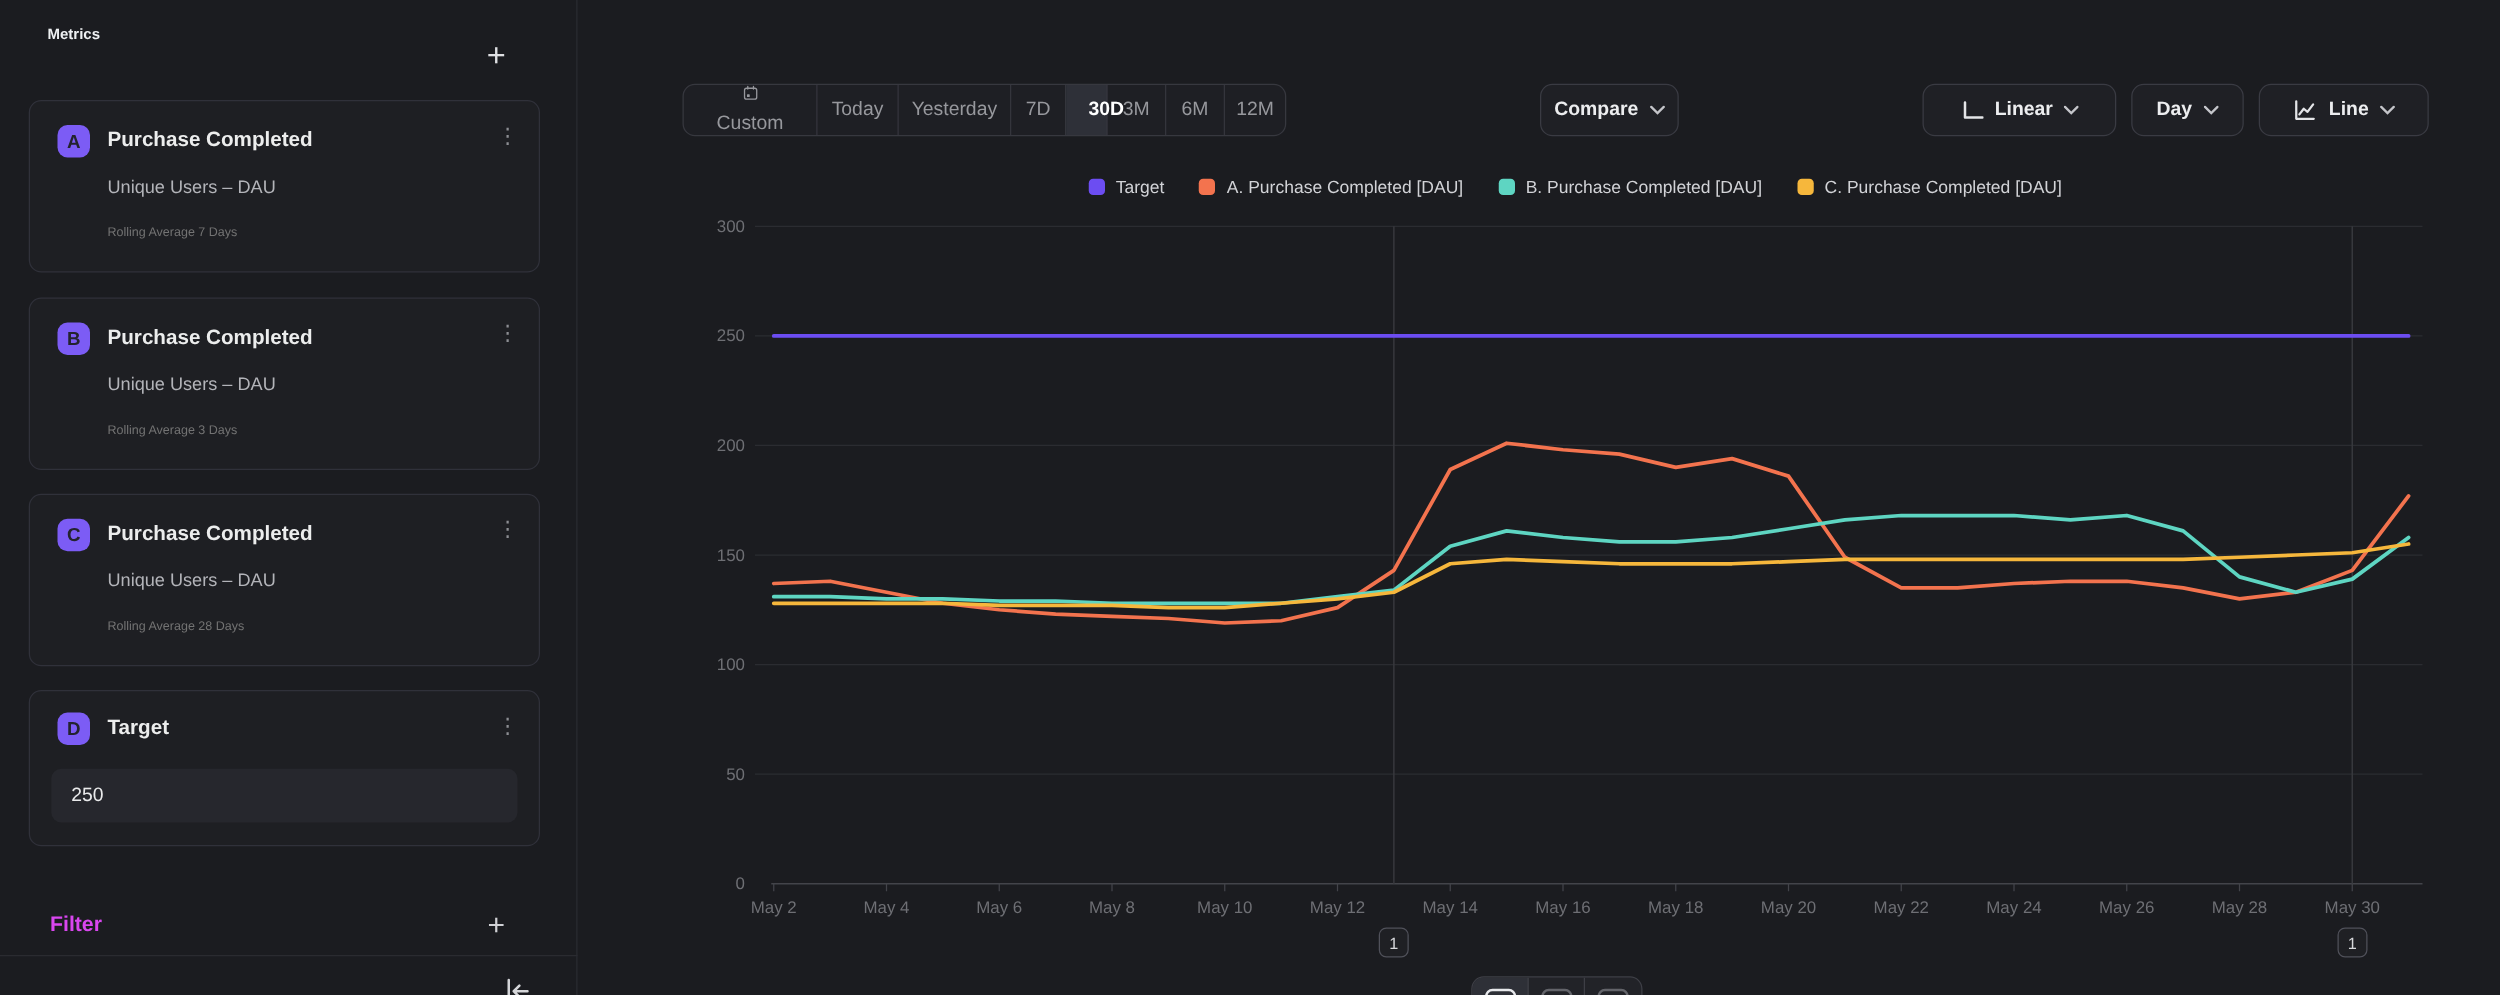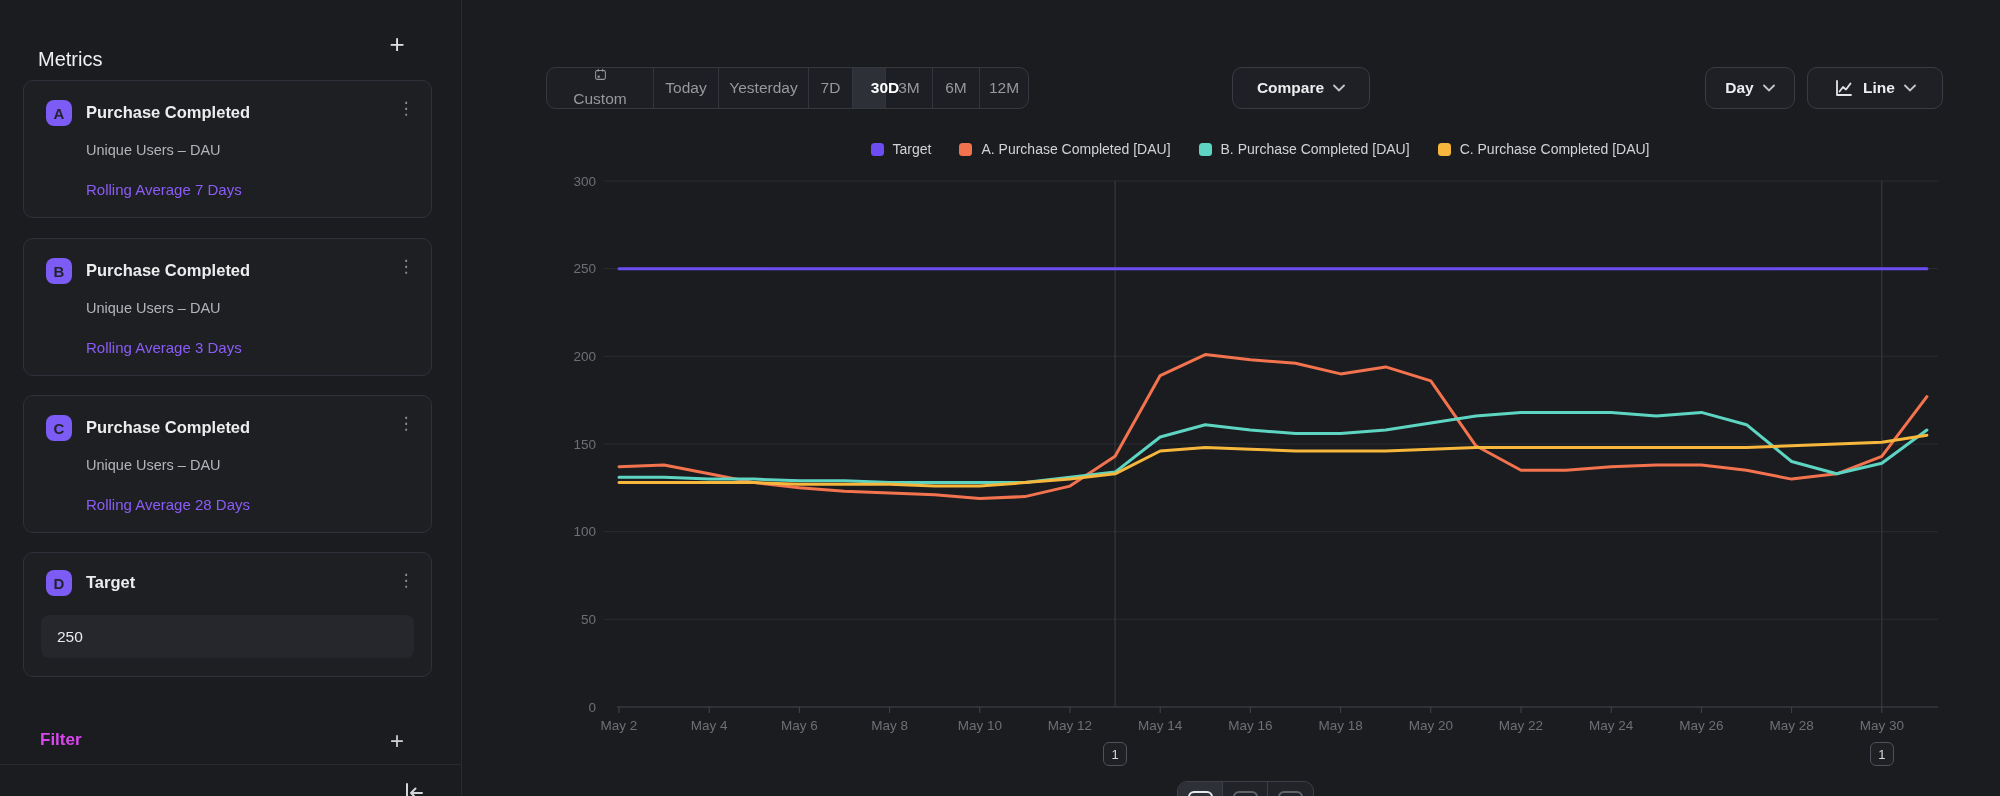--- a/index.html
+++ b/index.html
@@ -4,31 +4,31 @@
 <style>
   * { margin:0; padding:0; box-sizing:border-box; }
   body { background:#111; }
   .app {
     position:relative; width:2000px; height:796px; overflow:hidden;
     background:#1b1c20; font-family:"Liberation Sans","DejaVu Sans",sans-serif;
     color:#ecedef;
   }
   
   .sidebar { position:absolute; left:0; top:0; width:462px; height:796px; border-right:1px solid #2a2b30; }
-  .sidebar-title { position:absolute; left:38px; top:48px; font-size:20px; font-weight:400; color:#eef0f2; }
+  .sidebar-title { position:absolute; left:38px; top:20px; font-size:12px; font-weight:700; color:#eef0f2; }
   .icon-btn { position:absolute; width:28px; height:28px; display:flex; align-items:center; justify-content:center;
               color:#dfe0e3; font-size:26px; font-weight:400; cursor:pointer; line-height:1; }
   .metric-card { position:absolute; left:23px; width:409px; border:1px solid #30313a; border-radius:10px;
                  background:rgba(255,255,255,0.015); }
   .badge { position:absolute; left:22px; top:19px; width:26px; height:26px; border-radius:8px;
            background:#7c5cf5; color:#23232e; font-size:15px; font-weight:700;
            display:flex; align-items:center; justify-content:center; }
   .card-title { position:absolute; left:62px; top:22px; font-size:16.5px; font-weight:700; color:#eceded; }
   .card-line1 { position:absolute; left:62px; top:61px; font-size:14.5px; color:#b3b4b9; }
-  .card-line2 { position:absolute; left:62px; top:100px; font-size:15px; color:#8b5cf6; }
+  .card-line2 { position:absolute; left:62px; top:100px; font-size:10px; color:#737373; }
   .kebab { position:absolute; right:14px; top:16px; width:22px; height:26px; color:#8d8e93;
            font-size:17px; text-align:center; cursor:pointer; letter-spacing:0; line-height:24px; }
   .target-input { position:absolute; left:17px; top:62px; width:373px; height:43px; border:none; outline:none;
                   background:#26272d; border-radius:8px; color:#e9eaeb; font-size:15.5px; padding:0 16px;
                   font-family:inherit; }
   .filter-label { position:absolute; left:40px; top:730px; font-size:17px; font-weight:700; color:#d946ef; }
   .sidebar-divider { position:absolute; left:0; top:764px; width:462px; height:1px; background:#2a2b30; }
   .collapse-btn { position:absolute; left:401px; top:780px; width:28px; height:28px; cursor:pointer; }
   
   .seg { position:absolute; left:546px; top:67px; height:42px; display:flex; border:1px solid #37383f;
@@ -134,27 +134,36 @@
         <span>3M</span>
       </div>
       <div class="seg-cell" style="width: 47px;">
         <span>6M</span>
       </div>
       <div class="seg-cell" style="width: 48px;">
         <span>12M</span>
       </div>
     </div>
 
-  <div class="btn" style="left:1232px; width:138px;">
+  <div class="btn" style="left:1232px; width:111px;">
     <span>Compare</span>
     <svg width="12" height="8" viewBox="0 0 12 8">
       <path d="M1 1.5 L6 6.5 L11 1.5" stroke="#c4c5ca" stroke-width="1.8" fill="none" stroke-linecap="round"></path>
     </svg>
   </div>
 
+  <div class="btn" style="left:1538px; width:155px;">
+    <svg width="19" height="19" viewBox="0 0 19 19">
+      <path d="M4 3 V15 H18" stroke="#e4e5e8" stroke-width="2" fill="none" stroke-linecap="round" stroke-linejoin="round"></path>
+    </svg>
+    <span>Linear</span>
+    <svg width="12" height="8" viewBox="0 0 12 8">
+      <path d="M1 1.5 L6 6.5 L11 1.5" stroke="#c4c5ca" stroke-width="1.8" fill="none" stroke-linecap="round"></path>
+    </svg>
+  </div>
 
   <div class="btn" style="left:1705px; width:90px;">
     <span>Day</span>
     <svg width="12" height="8" viewBox="0 0 12 8">
       <path d="M1 1.5 L6 6.5 L11 1.5" stroke="#c4c5ca" stroke-width="1.8" fill="none" stroke-linecap="round"></path>
     </svg>
   </div>
 
   <div class="btn" style="left:1807px; width:136px;">
     <svg width="20" height="20" viewBox="0 0 20 20">

